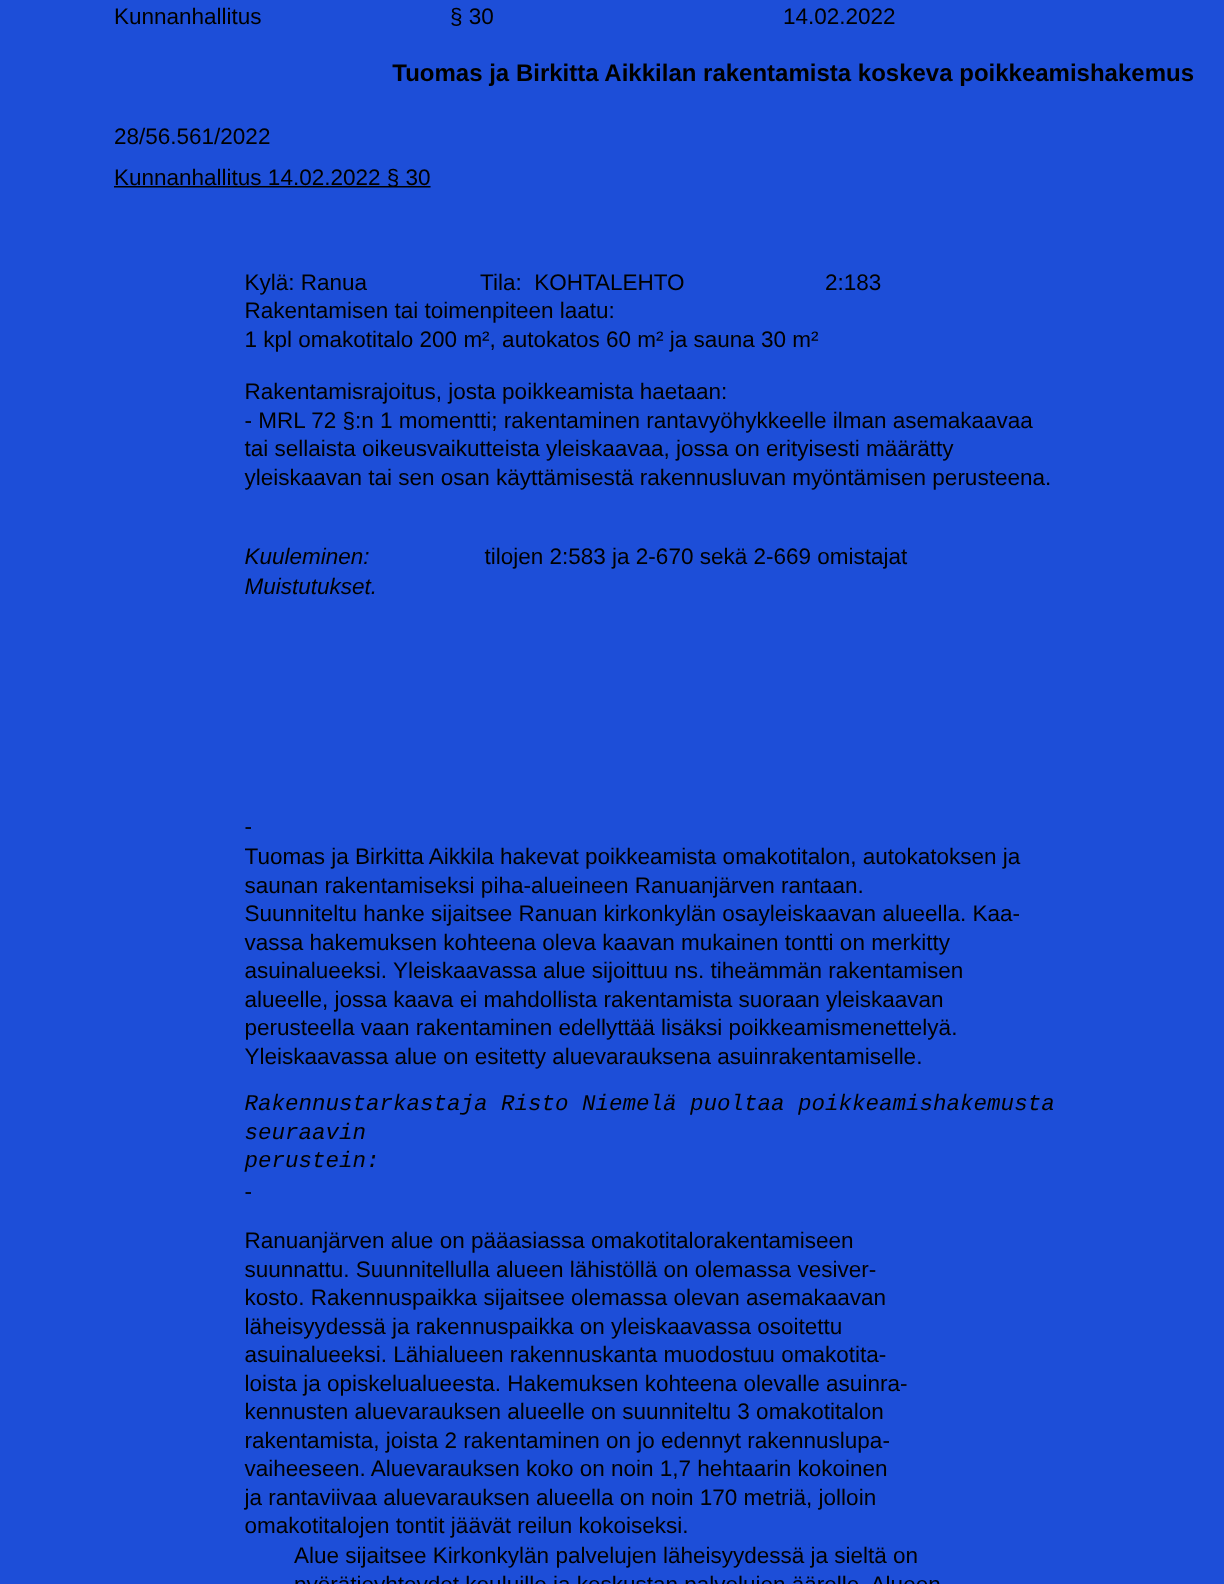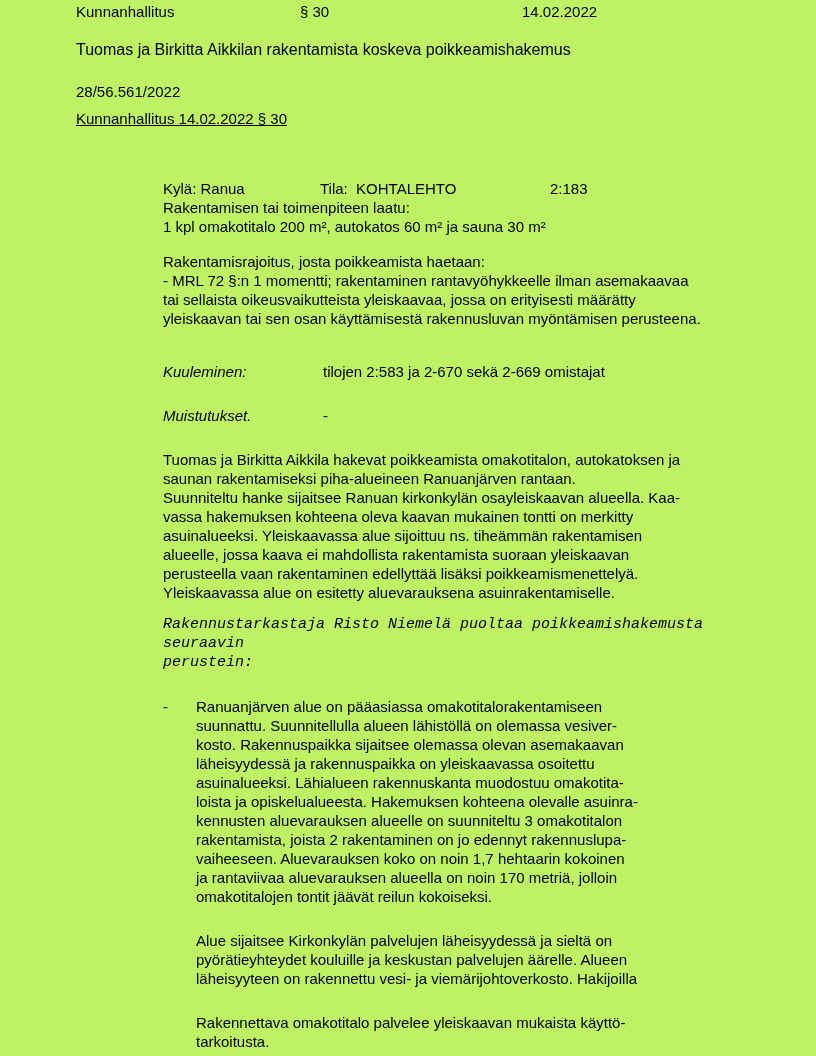--- a/index.html
+++ b/index.html
@@ -1,55 +1,56 @@
 <!DOCTYPE html>
 <html><head>
 <meta charset="utf-8">
 <style>
   html, body { margin: 0; padding: 0; background: #ffffff; }
   .page {
     position: relative;
     width: 816px;
     height: 1056px;
-    background: #bef264;
+    background: #1d4ed8;
     box-sizing: border-box;
     padding: 2px 20px 0 76px;
     overflow: hidden;
     font-family: "Liberation Sans", "DejaVu Sans", sans-serif;
     font-size: 15px;
     line-height: 19px;
     color: #000000;
   }
   .header-row { position: relative; height: 19px; }
   .hdr-section { position: absolute; left: 224px; top: 0; }
   .hdr-date   { position: absolute; left: 446px; top: 0; }
   h1.doc-title {
     font-size: 16px;
     line-height: 22px;
-    font-weight: normal;
+    font-weight: bold;
     margin: 18px 0 0 0;
+    text-align: right;
   }
   .case-number { margin-top: 21px; }
   .reference   { margin-top: 8px; text-decoration: underline; }
   .content { margin-left: 87px; margin-top: 51px; width: 557px; }
   .property-row { position: relative; height: 19px; }
   .col-estate  { position: absolute; left: 157px; top: 0; white-space: pre; }
   .col-regnum  { position: absolute; left: 387px; top: 0; }
   .para { margin: 0; white-space: pre-line; }
   .italic { font-style: italic; font-family: Liberation Mono, monospace; }
   .label-row { display: flex; }
   .row-label { flex: 0 0 160px; font-style: italic; }
   .row-value { flex: 1; }
   .bullet-row { display: flex; }
   .bullet-marker { flex: 0 0 33px; }
   .bullet-text { flex: 1; }
   .indent2 { margin-left: 33px; }
   .mt13 { margin-top: 13px; }
   .mt16 { margin-top: 16px; }
-  .mt19 { margin-top: 25px; }
+  .mt19 { margin-top: 1px; flex-direction: column; }
   .mt34 { margin-top: 34px; align-items: flex-end; }
   .mt38 { }
 </style>
 </head>
 <body>
 
 <div class="page">
 
   <div class="header-row">
     <span>Kunnanhallitus</span>

